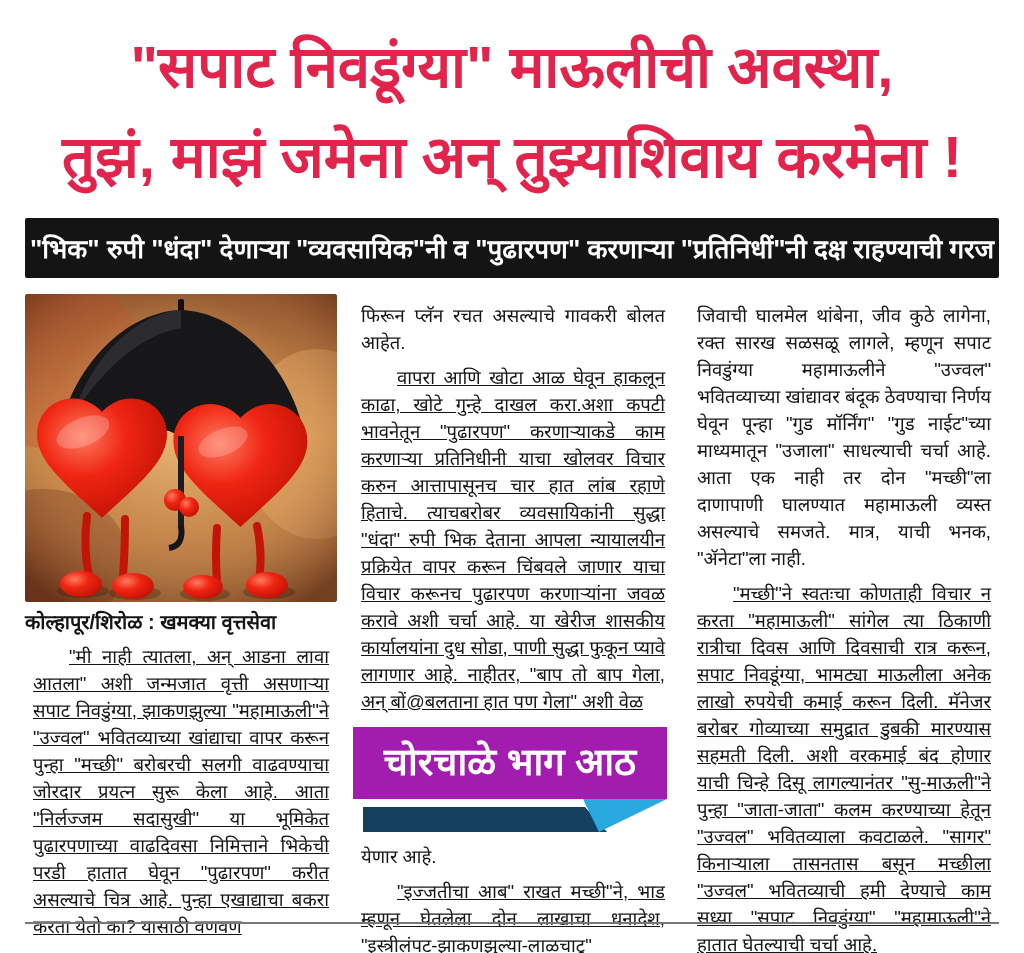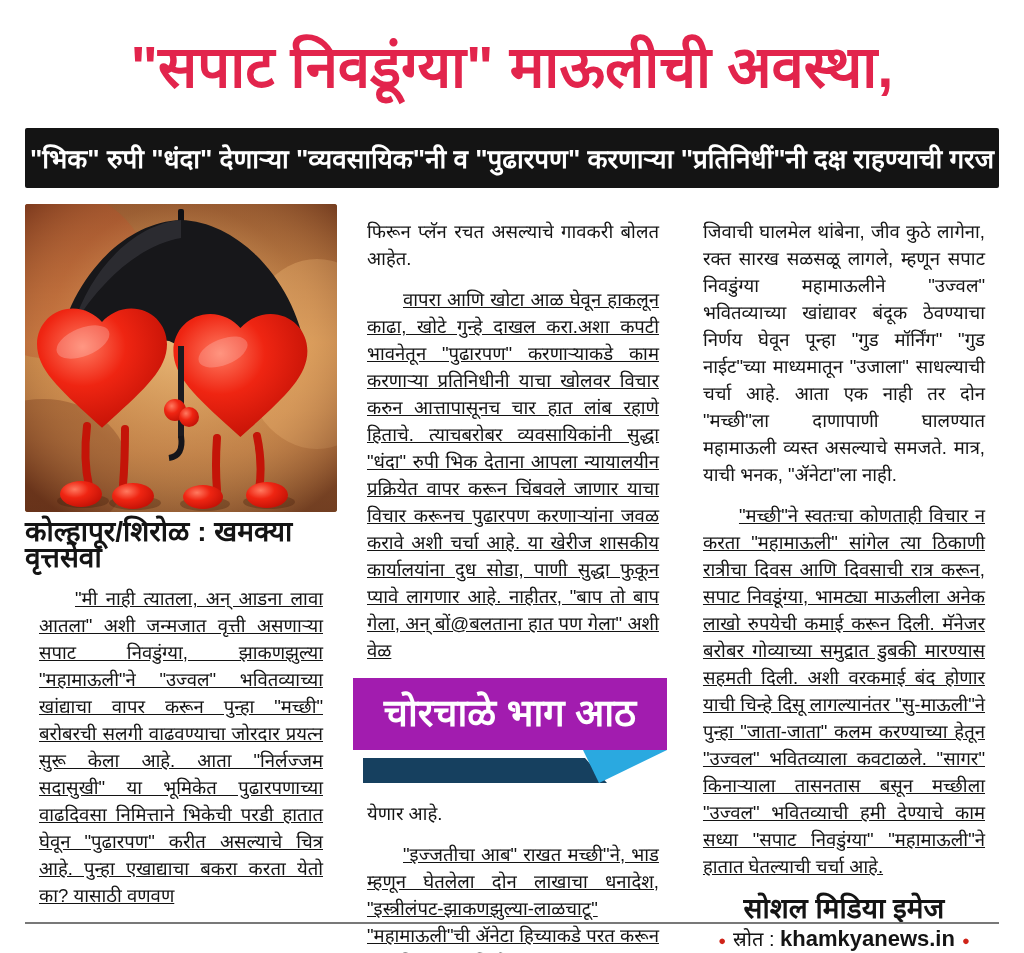--- a/index.html
+++ b/index.html
@@ -12,44 +12,45 @@
     color:#e2244c;font-size:58px;line-height:1.55;letter-spacing:0;
   }
   .subbar{
     margin:16px 25px 0 25px;background:#141414;color:#ffffff;
     display:flex;align-items:center;justify-content:center;
     height:60px;font-weight:bold;font-size:26px;border-radius:2px;
   }
   .content{display:flex;gap:16px;padding:16px 25px 0 25px;}
   .col{width:312px;font-size:18.5px;line-height:27px;text-align:justify;}
   .col-mid{width:322px;}
-  .col p{margin:14px;}
+  .col p{margin:8px;}
   .indent{text-indent:36px;text-decoration:underline;}
   .photo{width:312px;height:308px;border-radius:3px;overflow:hidden;background:#a06a3a;}
-  .caption{font-weight:bold;font-size:28px;margin:7px 0 6px 0;text-align:left;line-height:26px;}
+  .caption{font-weight:bold;font-size:20px;margin:7px 0 6px 0;text-align:left;line-height:26px;}
   .banner{margin:12px 0 8px 0;width:316px;}
   .banner-main{
     width:314px;height:72px;background:#a21caf;color:#ffffff;
     display:flex;align-items:center;justify-content:center;
     font-weight:bold;font-size:38px;
   }
   .banner-ribbon{display:block;}
   .credit{font-weight:bold;font-size:28px;text-align:center;margin-top:6px;line-height:30px;}
   .source{font-size:20px;text-align:center;line-height:30px;}
   .source .site{font-weight:bold;font-size:22px;margin-top:48px;}
   .source .dot{color:#cf2318;font-size:13px;vertical-align:middle;margin:0 7px;}
   .bottom-rule{position:absolute;left:25px;right:25px;top:922px;border-top:2px solid #787878;}
 </style>
 </head>
 <body>
 
 <div class="page">
 
   <div class="headline">
     <div>"सपाट निवडूंग्या" माऊलीची अवस्था,</div>
+    <div>तुझं, माझं जमेना अन् तुझ्याशिवाय करमेना !</div>
   </div>
 
   <div class="subbar">
     <span>"भिक" रुपी "धंदा" देणाऱ्या "व्यवसायिक"नी व "पुढारपण" करणाऱ्या "प्रतिनिधीं"नी दक्ष राहण्याची गरज</span>
   </div>
 
   <div class="content">
 
     <div class="col">
       <div class="photo">

